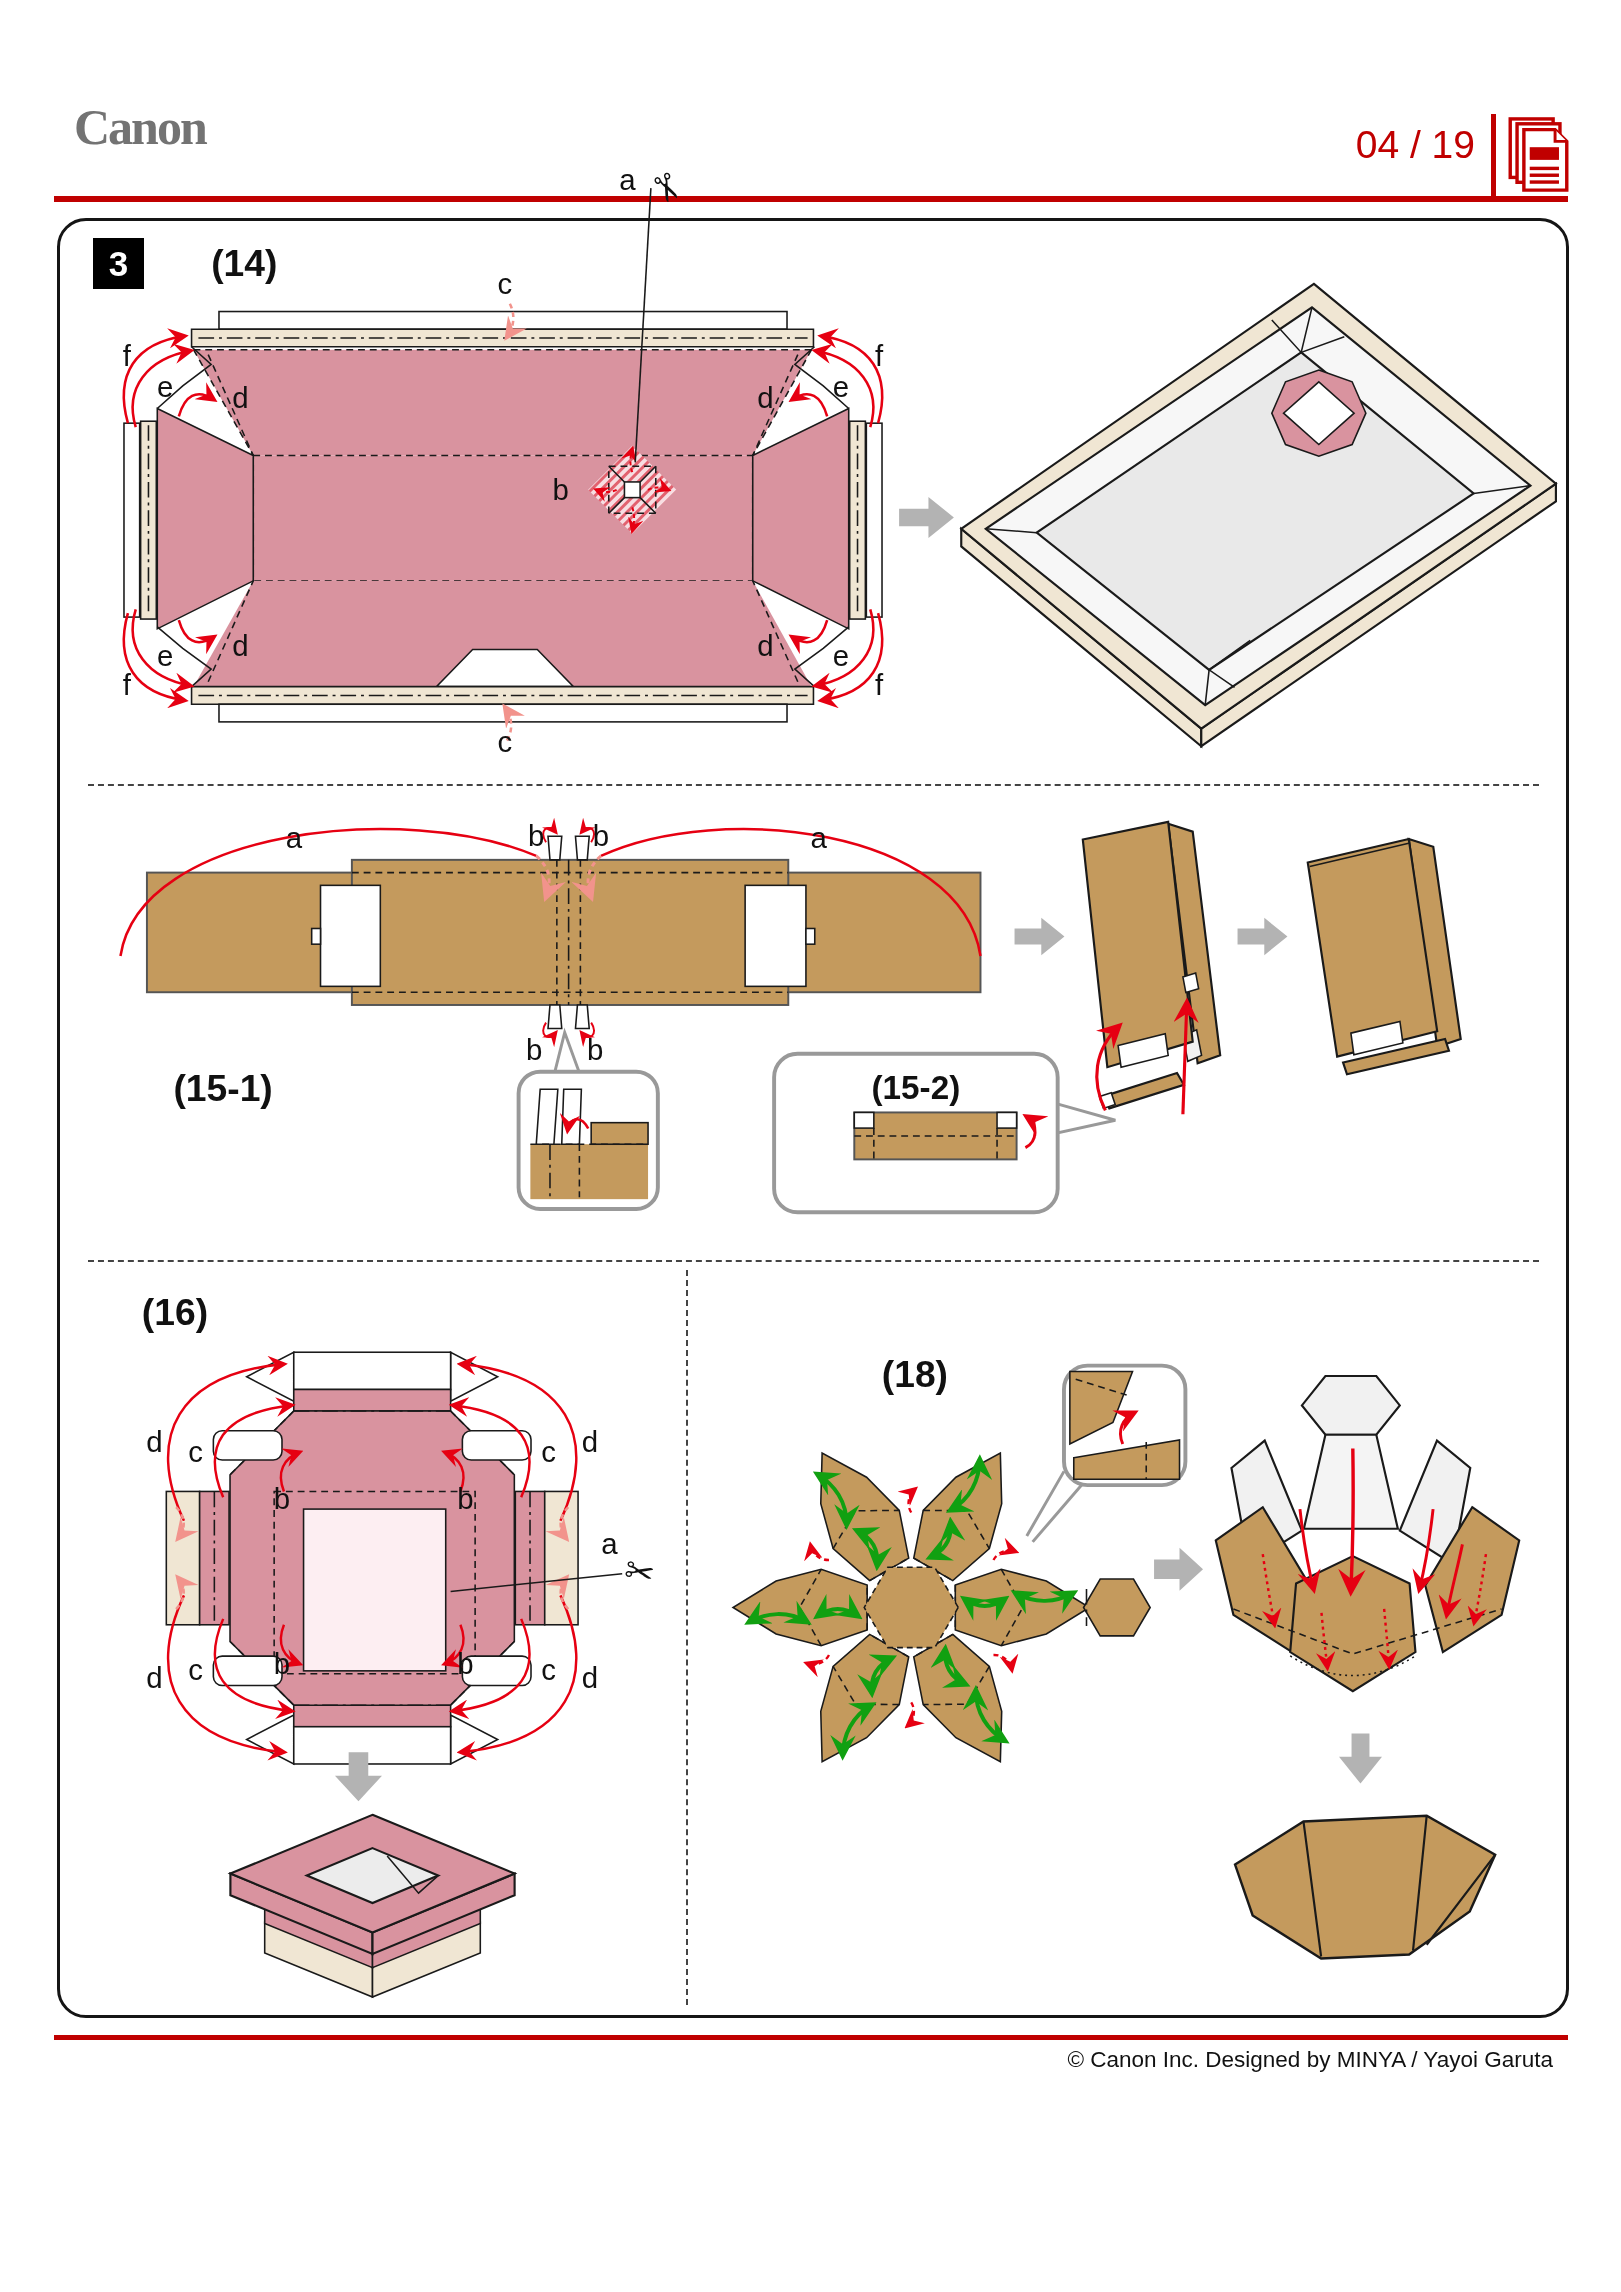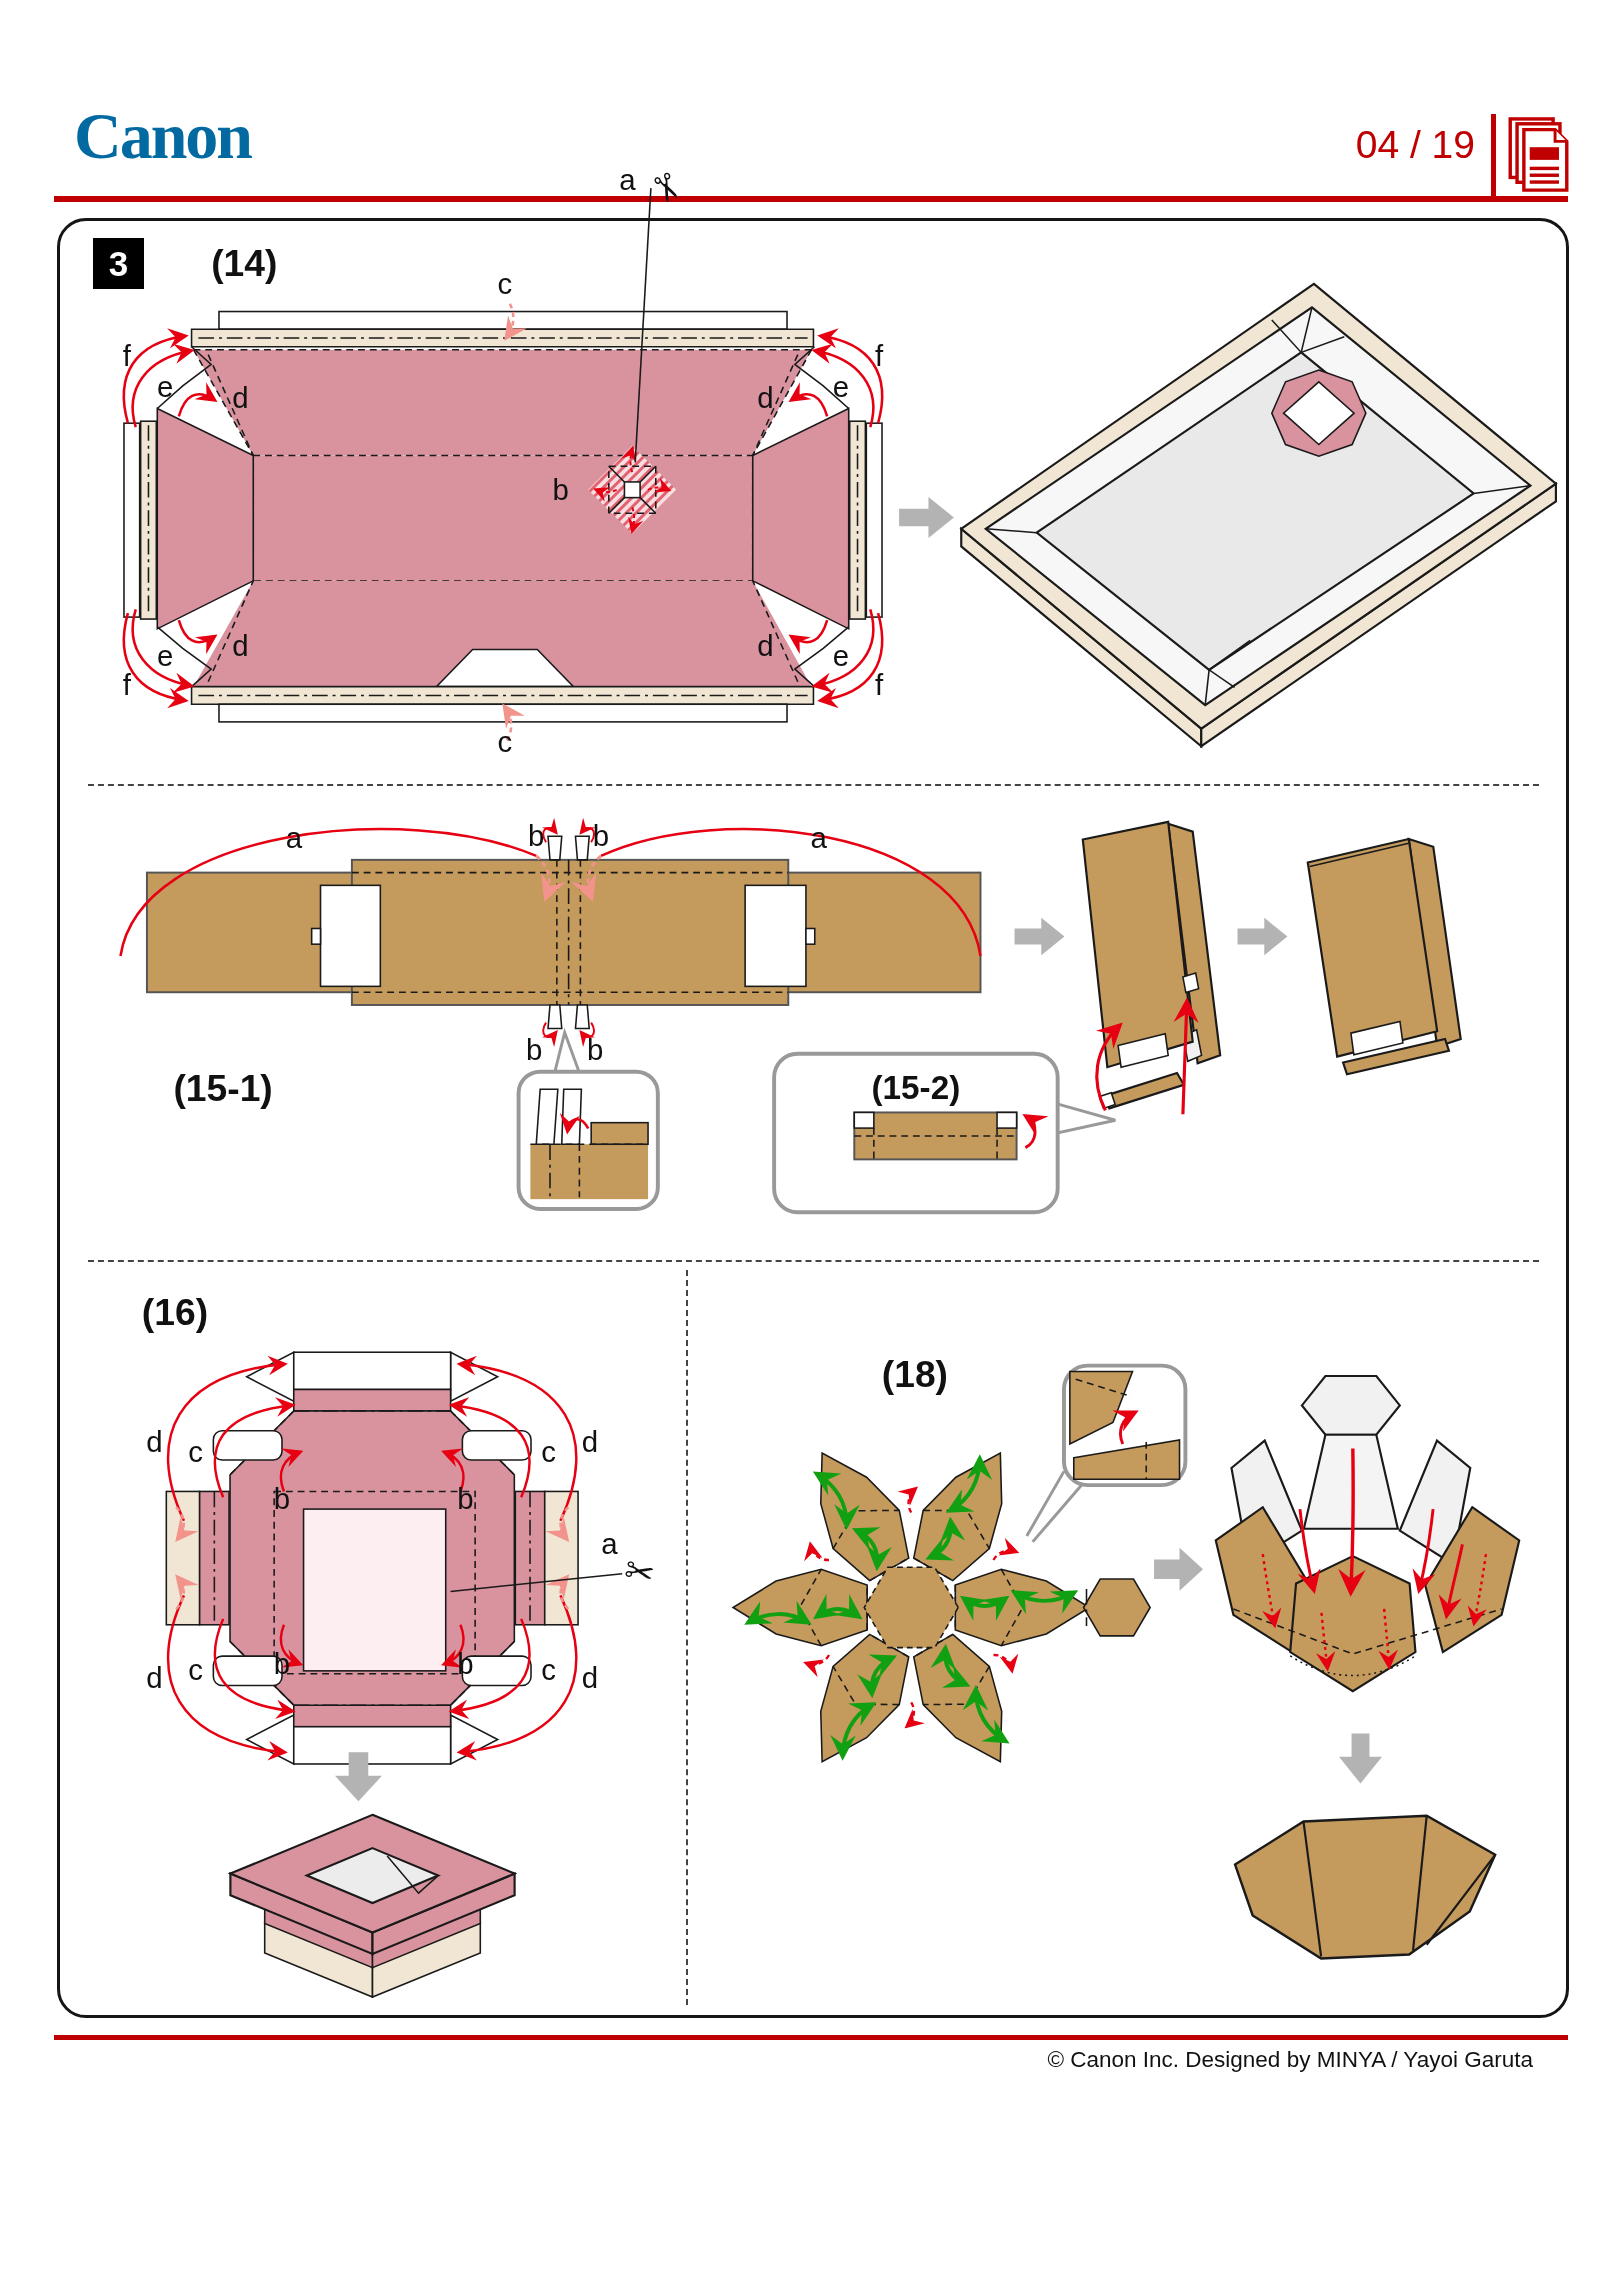--- a/index.html
+++ b/index.html
@@ -16,21 +16,21 @@
   .ddot{stroke-dasharray:16 5 3 5}
   .pink{fill:#d9939f}
   .pale{fill:#fdeef2}
   .beige{fill:#f0e6d3}
   .tan{fill:#c49a5d}
   .wht{fill:#ffffff}
   .gry{fill:#f1f1f1}
   .red{stroke:#e60012;fill:none}
   .sal{stroke:#f2938c;fill:none;stroke-dasharray:5 4}
   .grn{stroke:#11a011;fill:none;stroke-width:4}
-  .logo{font-family:"Liberation Serif",serif;font-weight:bold;font-size:66px;color:#0369a1;letter-spacing:-2px}
+  .logo{font-family:"Liberation Serif",serif;font-weight:bold;font-size:50px;color:#737373;letter-spacing:-2px}
   .pgnum{font-size:39px;font-weight:normal;color:#c00000}
   .copy{font-size:22.5px;color:#111}
   .dashline{border-top:2.9px dashed #444}
   .vdashline{border-left:2.9px dashed #444}
 </style>
 </head>
 <body>
 
 <div class="page">
 
@@ -406,16 +406,16 @@
   <svg class="abs" style="left:1339px;top:1731px" width="43" height="55" viewBox="0 0 48 56">
     <polygon points="14,0 34,0 34,26 48,26 24,56 0,26 14,26" fill="#b3b3b3"></polygon>
   </svg>
 
   <svg class="abs" style="left:1223px;top:1802px" width="294" height="176" viewBox="0 0 300 180">
     <polygon class="tan" points="12,64 82,20 208,14 278,54 252,112 190,156 100,160 30,116" stroke="#1a1a1a" stroke-width="2.5"></polygon>
     <path class="nf o2" d="M82,20 L100,158 M208,14 L194,152 M278,54 L208,146"></path>
   </svg>
 
   <div class="abs" style="left:54px;top:2035px;width:1514px;height:4.9px;background:#c00000"></div>
-  <div class="abs copy" style="left:568px;top:2047px;width:965px;text-align:right">© Canon Inc. Designed by MINYA / Yayoi Garuta</div>
+  <div class="abs copy" style="left:588px;top:2047px;width:965px;text-align:right">© Canon Inc. Designed by MINYA / Yayoi Garuta</div>
 
 </div>
 
 
 </body></html>

